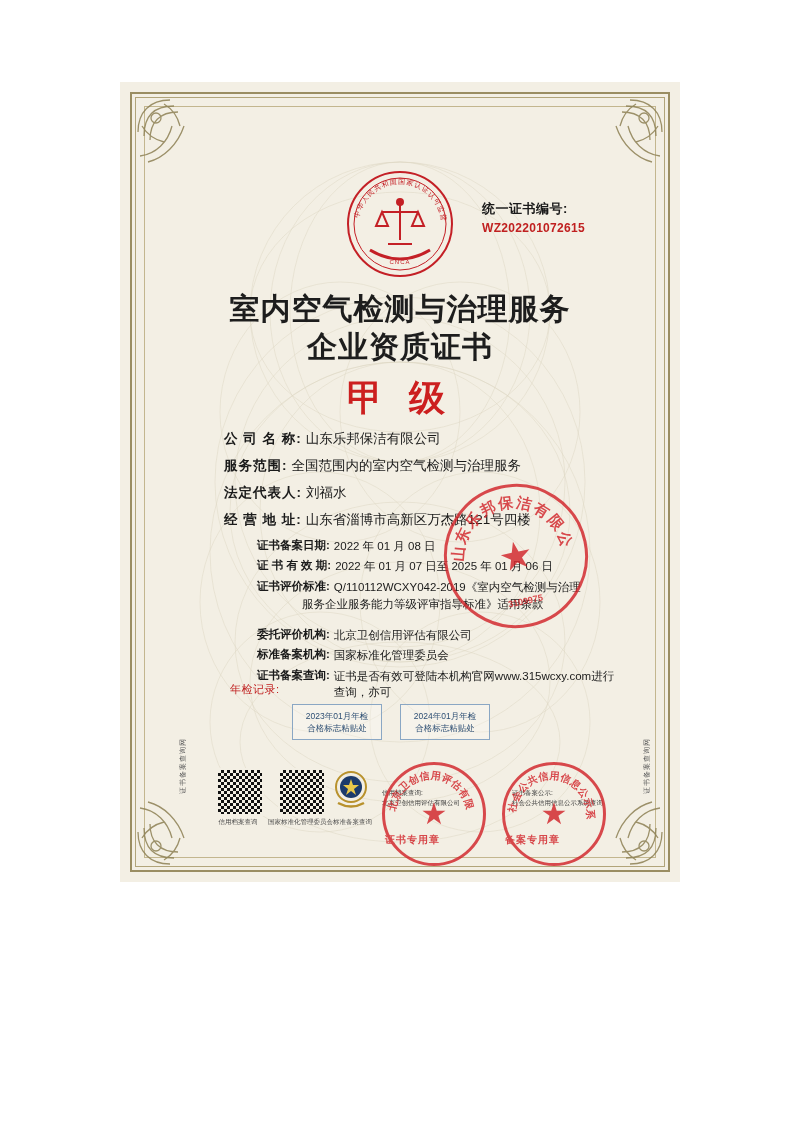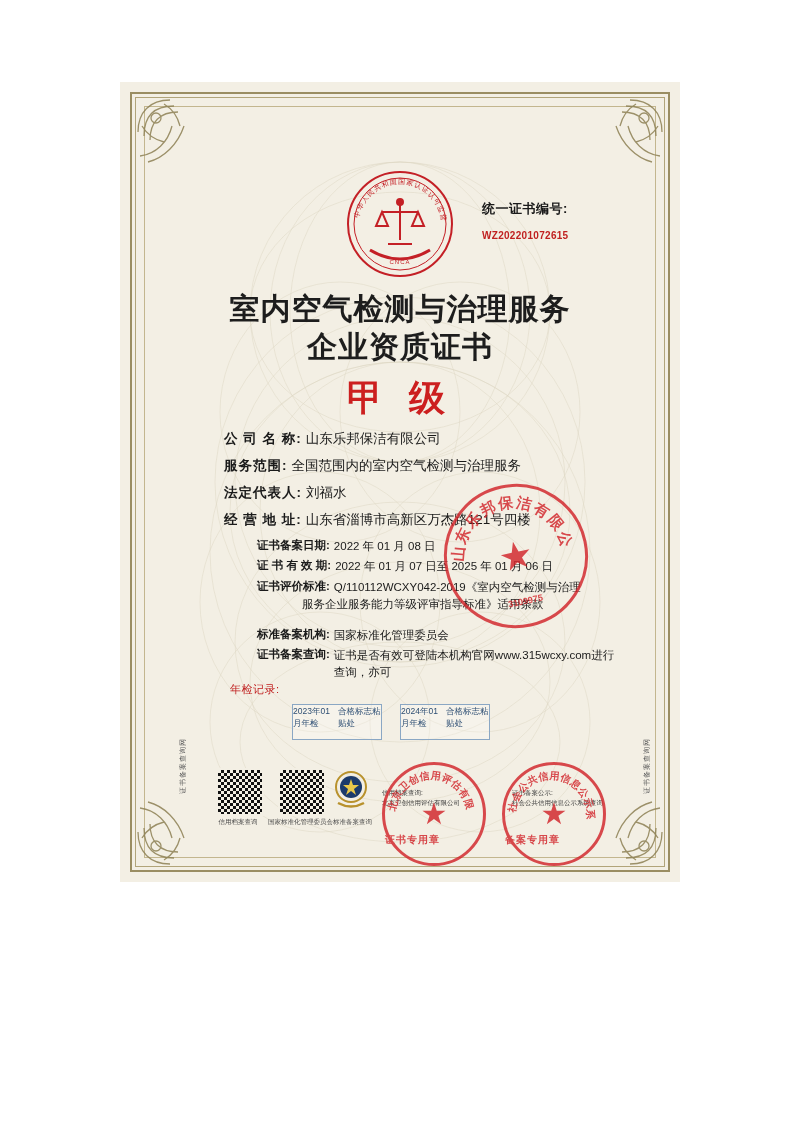--- a/index.html
+++ b/index.html
@@ -86,22 +86,22 @@
     text-align: left;
     width: 150px;
   }
   .serial-label {
     font-size: 13px;
     font-weight: bold;
     color: #1a1a1a;
     letter-spacing: .5px;
   }
   .serial-value {
-    margin-top: 12px;
-    font-size: 10px;
+    margin-top: 3px;
+    font-size: 12px;
     font-weight: bold;
     color: #c02020;
     letter-spacing: .3px;
   }
 
   
   .title-main {
     position: absolute;
     left: 0; right: 0;
     top: 208px;
@@ -179,22 +179,23 @@
     display: flex;
     gap: 18px;
   }
   .sticker {
     width: 88px;
     height: 34px;
     border: 1px solid #8aa7c4;
     color: #2e4f74;
     font-size: 8.5px;
     line-height: 1.45;
+    text-align: center;
     display: flex;
-    flex-direction: row;
+    flex-direction: column;
     justify-content: center;
     background: rgba(255,255,255,.25);
   }
 
   
   .bottom-strip {
     position: absolute;
     left: 0; right: 0;
     top: 678px;
     height: 96px;
@@ -476,20 +477,24 @@
       </div>
       <div class="row">
         <span class="k">证书评价标准:</span>
         <span class="v">Q/110112WCXY042-2019《室内空气检测与治理</span>
       </div>
       <div class="std-cont">服务企业服务能力等级评审指导标准》适用条款</div>
 
       <div class="group-gap"></div>
 
       <div class="row">
+        <span class="k">委托评价机构:</span>
+        <span class="v">北京卫创信用评估有限公司</span>
+      </div>
+      <div class="row">
         <span class="k">标准备案机构:</span>
         <span class="v">国家标准化管理委员会</span>
       </div>
       <div class="row">
         <span class="k">证书备案查询:</span>
         <span class="v">证书是否有效可登陆本机构官网www.315wcxy.com进行查询，亦可</span>
       </div>
     </div>
   </div>
 

